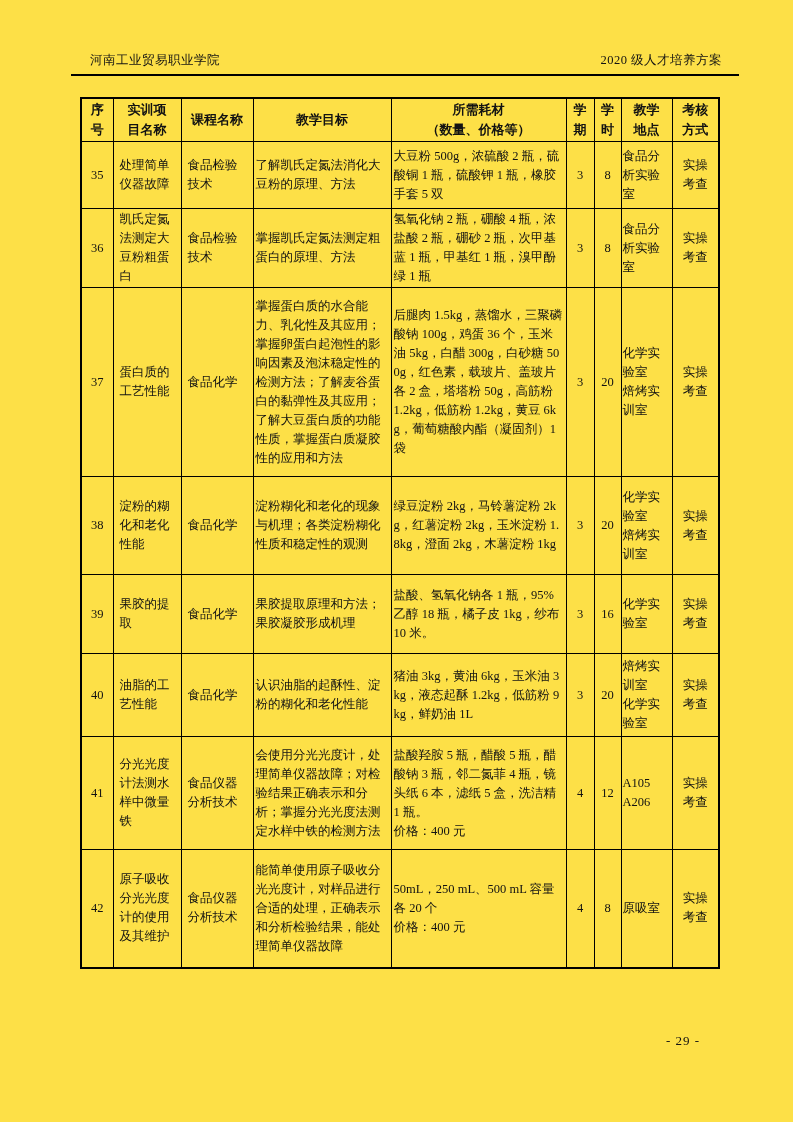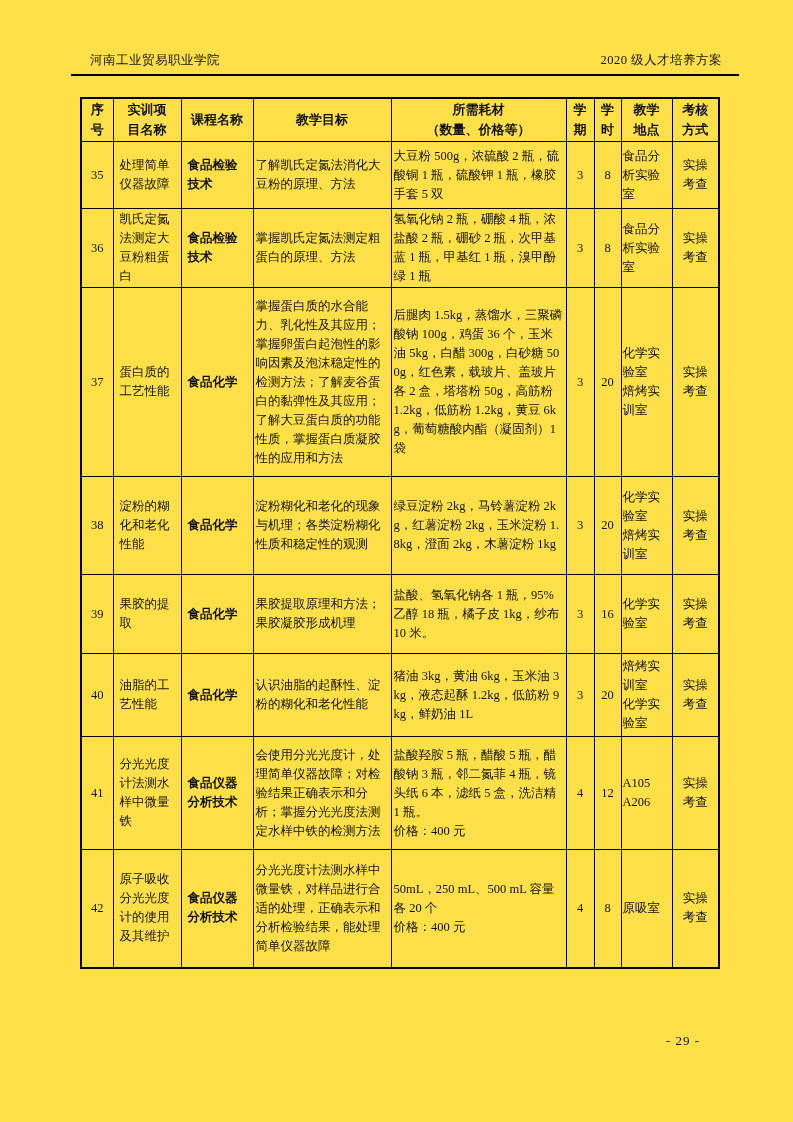--- a/index.html
+++ b/index.html
@@ -41,21 +41,21 @@
   }
   table.training th {
     font-family:"Liberation Sans","DejaVu Sans",sans-serif;
     font-weight:bold;
     font-size:13px; line-height:20px;
     text-align:center;
     padding:1px 2px;
   }
   td.c   { text-align:center; padding:1px 1px;margin-left:8px; }
   td.project    { text-align:left; padding:1px 6px 1px 6px; }
-  td.course     { text-align:left; padding:1px 6px 1px 6px;font-weight:bold; }
+  td.course     { text-align:left; padding:1px 6px 1px 6px; }
   td.objective  { text-align:left; padding:1px 2px; }
   td.materials  { text-align:left; padding:1px 2px; }
   td.location   { text-align:left; padding:1px 1px; }
   td.assessment { text-align:center; padding:1px 8px; }
   .page-number {
     position:absolute; left:648px; top:1033px;
     width:70px; text-align:center;
     font-size:13px; letter-spacing:1px;
   }
 </style>
@@ -180,21 +180,21 @@
         <td class="c">4</td>
         <td class="c">12</td>
         <td class="location">A105
 A206</td>
         <td class="assessment">实操考查</td>
       </tr>
       <tr style="height:118px">
         <td class="c">42</td>
         <td class="project">原子吸收分光光度计的使用及其维护</td>
         <td class="course">食品仪器分析技术</td>
-        <td class="objective">分光光度计法测水样中微量铁，对样品进行合适的处理，正确表示和分析检验结果，能处理简单仪器故障</td>
+        <td class="objective">能简单使用原子吸收分光光度计，对样品进行合适的处理，正确表示和分析检验结果，能处理简单仪器故障</td>
         <td class="materials">50mL，250 mL、500 mL 容量各 20 个
 价格：400 元</td>
         <td class="c">4</td>
         <td class="c">8</td>
         <td class="location">原吸室</td>
         <td class="assessment">实操考查</td>
       </tr>
     </tbody>
   </table>
 

